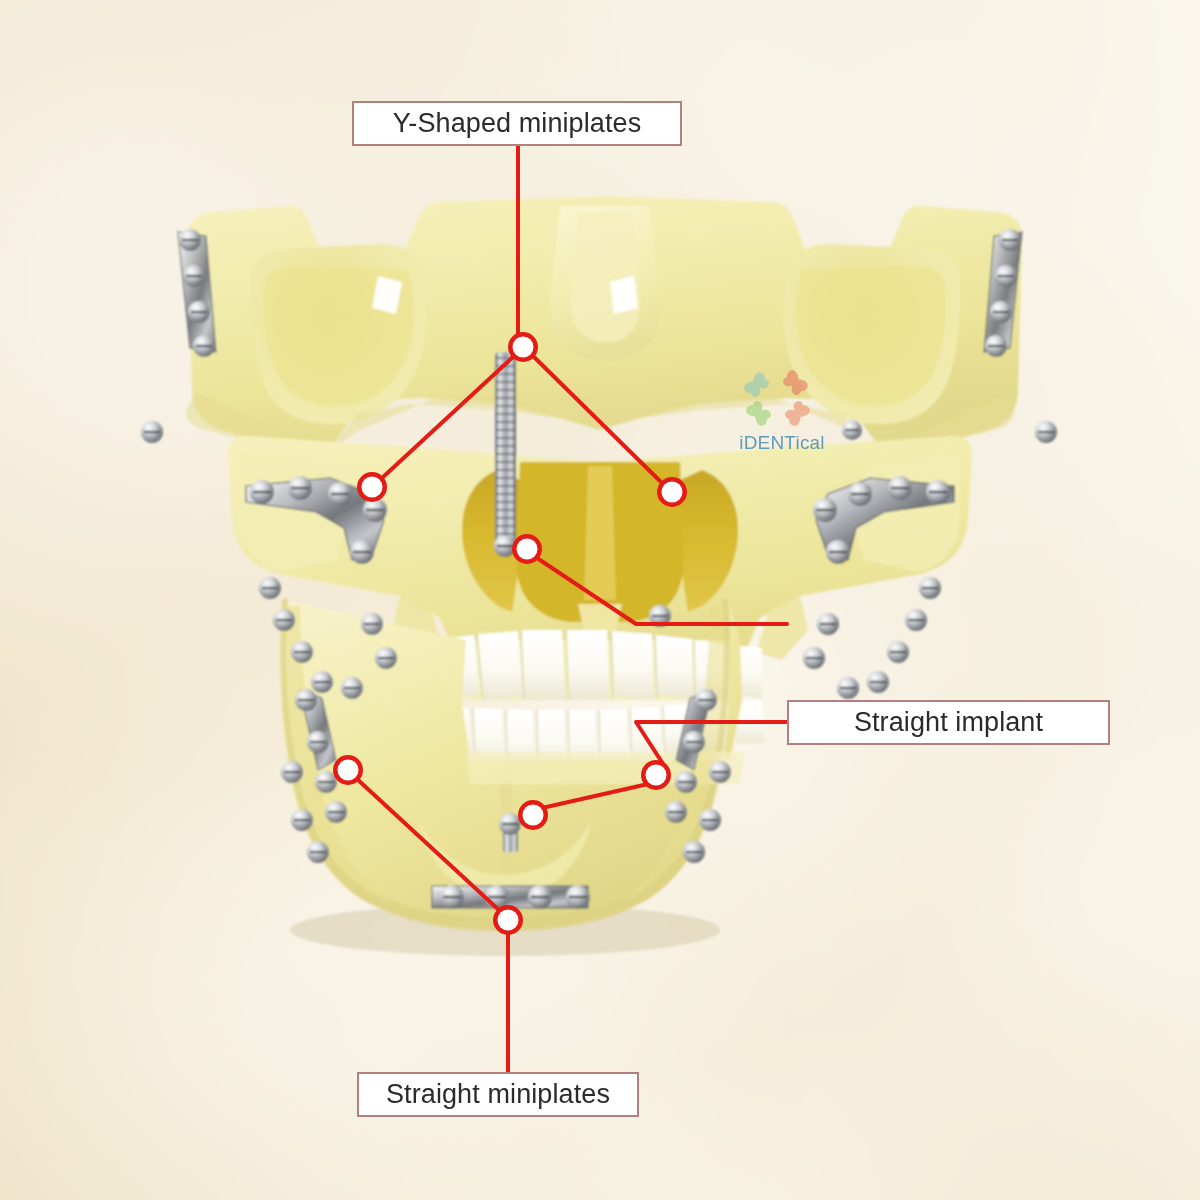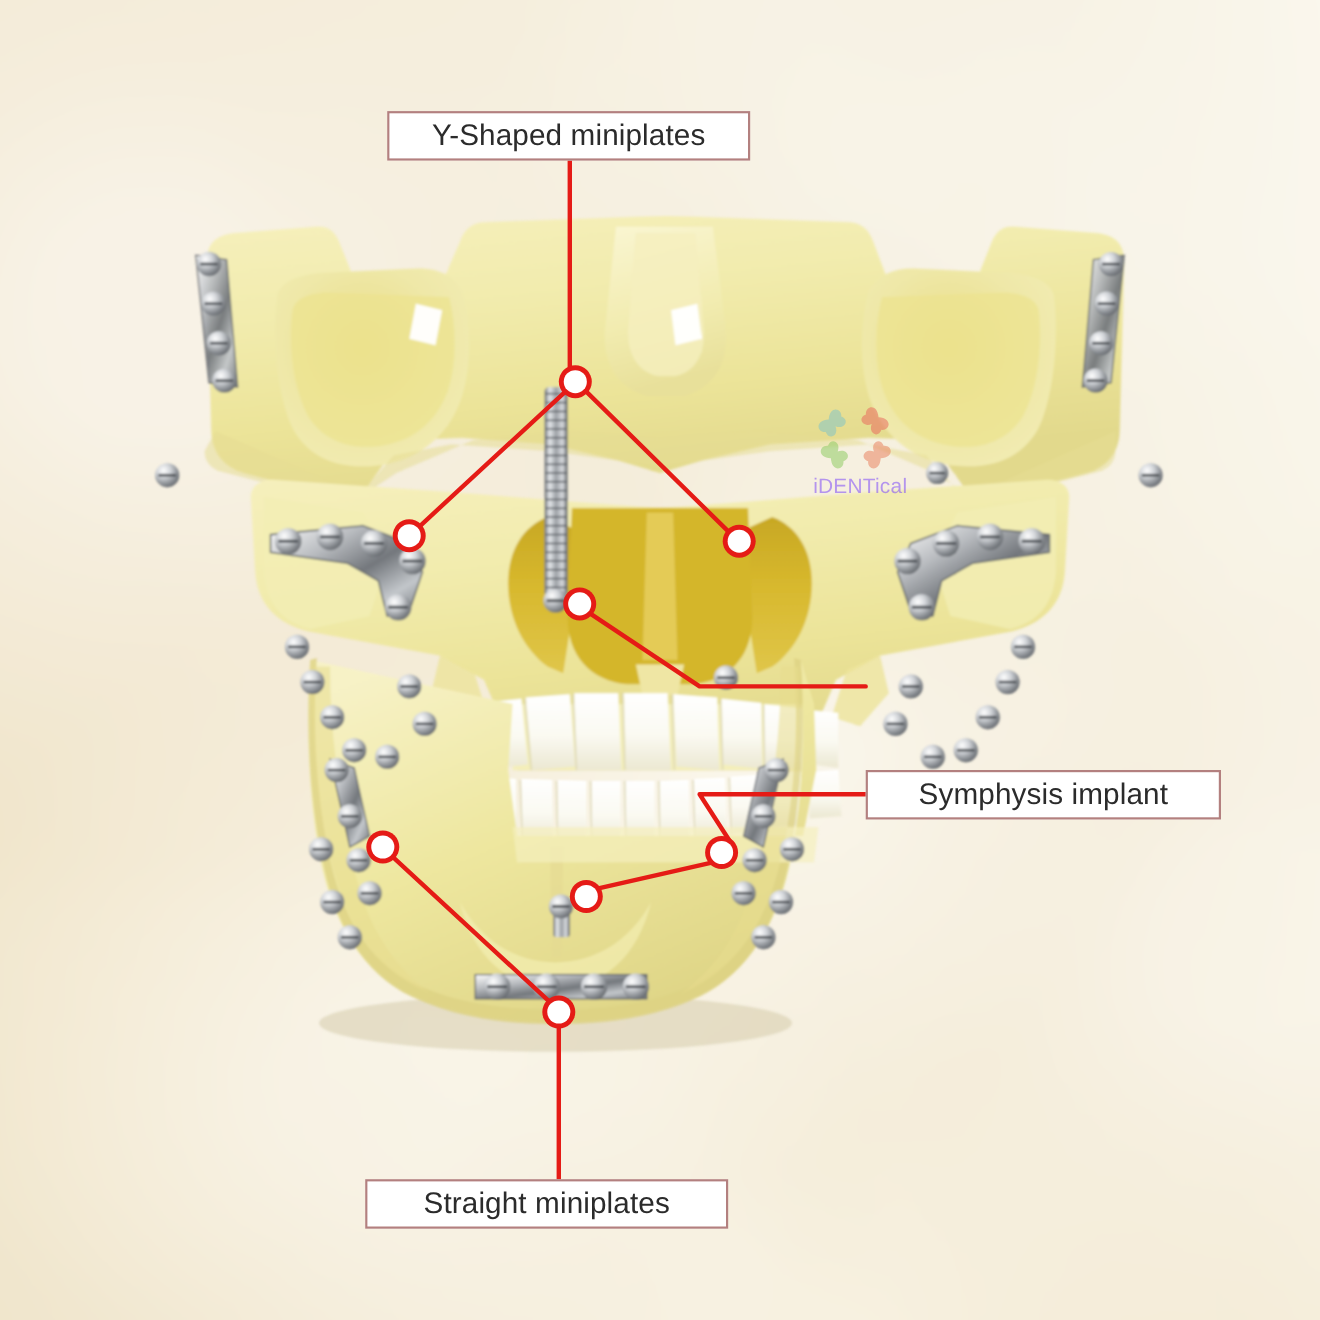--- a/index.html
+++ b/index.html
@@ -71,21 +71,21 @@
   }
   #watermark .wm-text {
     position: absolute;
     left: 0;
     top: 74px;
     width: 120px;
     text-align: center;
     font-family: "Liberation Sans", sans-serif;
     font-size: 19px;
     letter-spacing: .2px;
-    color: #8b5cf6;
+    color: #0369a1;
   }
   
   .callout {
     position: absolute;
     background: #ffffff;
     border: 2px solid #b3807f;
     box-sizing: border-box;
     display: flex;
     align-items: center;
     justify-content: center;
@@ -94,21 +94,21 @@
     font-family: "Liberation Sans", sans-serif;
     font-size: 27px;
     font-weight: 400;
     line-height: 1.18;
     letter-spacing: .1px;
     padding: 4px 12px;
   }
   #callout-y-shaped      { left: 352px; top: 101px;  width: 330px; height: 45px; }
   #callout-anterior      { left: 787px; top: 582px;  width: 334px; height: 85px; }
   #callout-symphysis     { left: 787px; top: 700px;  width: 323px; height: 45px; }
-  #callout-straight      { left: 332px; top: 1072px; width: 330px; height: 45px; }
+  #callout-straight      { left: 357px; top: 1072px; width: 282px; height: 45px; }
 </style>
 </head>
 <body>
 
 <div id="stage">
 
   <div id="bg"></div>
 
   <svg id="skull-layer" viewBox="0 0 1200 1200">
     <defs>
@@ -624,20 +624,20 @@
       </g>
     </g>
   </svg>
 
   <div class="callout" id="callout-y-shaped">
     <span>Y-Shaped miniplates</span>
   </div>
 
 
   <div class="callout" id="callout-symphysis">
-    <span>Symphysis implant</span>
+    <span>Straight implant</span>
   </div>
 
   <div class="callout" id="callout-straight">
     <span>Straight miniplates</span>
   </div>
 
 </div>
 
 </body></html>

